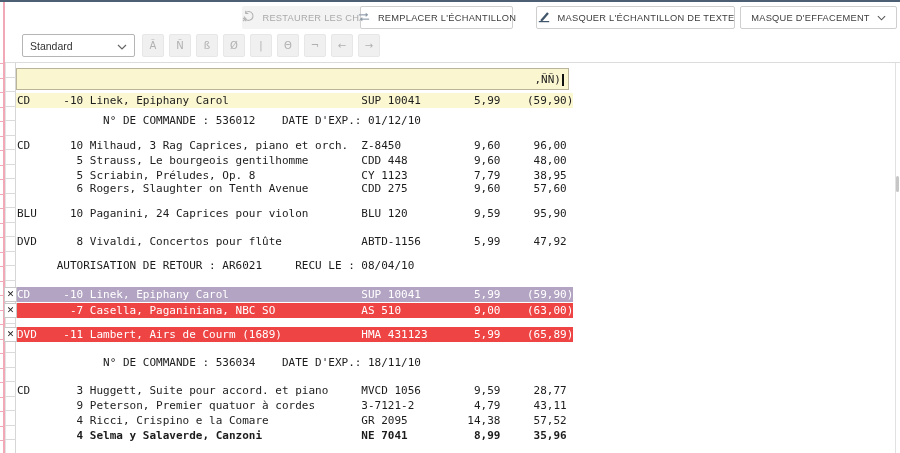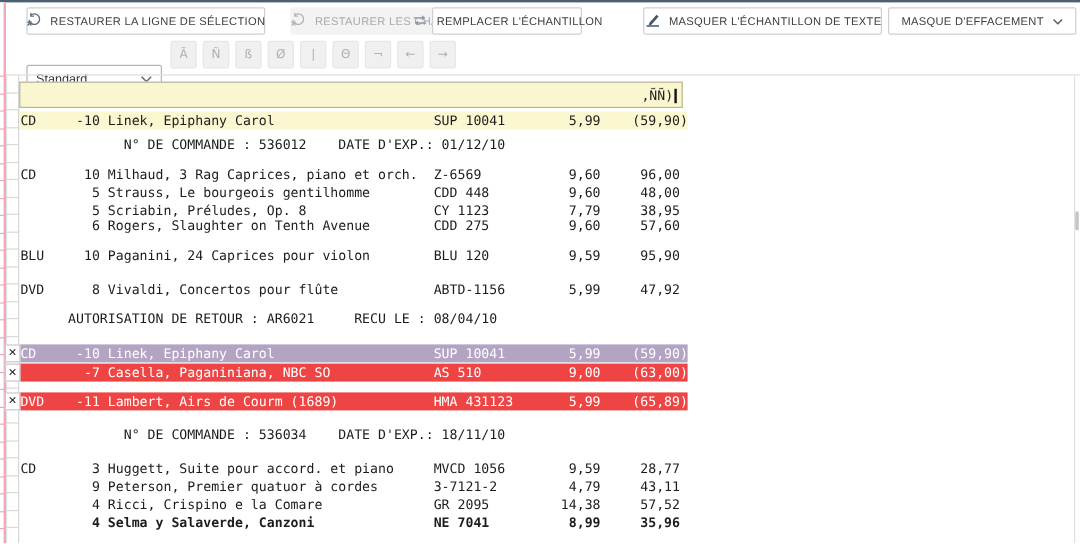--- a/index.html
+++ b/index.html
@@ -8,21 +8,21 @@
   .top-border{position:absolute;left:0;top:0;width:900px;height:2px;background:#4c5f73;}
   
   .tb-btn{position:absolute;top:6px;height:23px;box-sizing:border-box;background:#fff;
           border:1px solid #cfcfcf;border-radius:2px;display:flex;align-items:center;
           justify-content:center;gap:7px;font-size:9.3px;letter-spacing:.25px;color:#3d3d3d;
           cursor:pointer;white-space:nowrap;}
   .tb-btn.disabled{background:#f3f3f3;border-color:#f3f3f3;color:#a9a9a9;cursor:default;}
   .tb-btn svg{flex:0 0 auto;}
   .combo{position:absolute;left:22px;top:34px;width:113px;height:23px;box-sizing:border-box;
          background:#fff;border:1px solid #b5b5b5;border-radius:2px;display:flex;
-         align-items:center;font-size:10.5px;color:#333;padding:0 7px;justify-content:space-between;margin-top:20px;}
+         align-items:center;font-size:10.5px;color:#333;padding:0 7px;justify-content:space-between;}
   .char-btn{position:absolute;top:34px;width:22px;height:23px;box-sizing:border-box;
             background:#f0f0f0;border:1px solid #e7e7e7;border-radius:2px;color:#b0b0b0;
             font-size:10px;display:flex;align-items:center;justify-content:center;
             font-family:"DejaVu Sans",sans-serif;}
   .divider{position:absolute;left:0;top:62px;width:900px;height:1px;background:#dcdcdc;}
   
   .ruler{position:absolute;left:0;top:2px;width:3px;height:451px;background:#fff;
          border-right:2px solid #f2a9b7;}
   .tick{position:absolute;left:0;width:5px;height:1px;background:#f2a9b7;}
   .gutter{position:absolute;left:5px;top:63px;width:11px;height:390px;
@@ -45,41 +45,31 @@
   
   .sb-track{position:absolute;left:895px;top:63px;width:1px;height:390px;background:#e1e1e1;}
   .sb-thumb{position:absolute;left:896px;top:176px;width:3px;height:16px;background:#c6c6c6;border-radius:2px;}
 </style>
 </head>
 <body>
 
 <div class="stage">
   <div class="top-border"></div>
 
-  <div class="tb-btn" style="left:22px;width:199px;">
-    <span>
-      <svg width="13" height="13" viewBox="0 0 16 16">
-          <path d="M4.2 3.6A5.4 5.4 0 1 1 2.8 8" fill="none" stroke="#5a6b7c" stroke-width="1.4"></path>
-          <path d="M4.6 1v3.2h3.2" fill="none" stroke="#5a6b7c" stroke-width="1.3"></path>
-          <path d="M1.2 9.8l4 4M5.2 9.8l-4 4" stroke="#5a6b7c" stroke-width="1.3"></path>
-        </svg>
-    </span>
-    <span>RESTAURER LA LIGNE DE SÉLECTION</span>
-  </div>
   <div class="tb-btn disabled" style="left:242px;width:145px;">
     <span>
       <svg width="13" height="13" viewBox="0 0 16 16">
           <path d="M4.2 3.6A5.4 5.4 0 1 1 2.8 8" fill="none" stroke="#b3b3b3" stroke-width="1.4"></path>
           <path d="M4.6 1v3.2h3.2" fill="none" stroke="#b3b3b3" stroke-width="1.3"></path>
           <path d="M1.2 9.8l4 4M5.2 9.8l-4 4" stroke="#b3b3b3" stroke-width="1.3"></path>
         </svg>
     </span>
     <span>RESTAURER LES CHAMPS</span>
   </div>
-  <div class="tb-btn" style="left:360px;width:125px;">
+  <div class="tb-btn" style="left:360px;width:153px;">
     <span>
       <svg width="14" height="12" viewBox="0 0 16 14">
           <path d="M2 4.5h9" stroke="#8b99a6" stroke-width="1.3" fill="none"></path>
           <path d="M10 2l3 2.5-3 2.5z" fill="#8b99a6"></path>
           <path d="M14 9.5H5" stroke="#8b99a6" stroke-width="1.3" fill="none"></path>
           <path d="M6 7L3 9.5 6 12z" fill="#8b99a6"></path>
         </svg>
     </span>
     <span>REMPLACER L'ÉCHANTILLON</span>
   </div>
@@ -185,21 +175,21 @@
     </div>
 
   <div class="term">
     <div class="input-band">
       <span>,ÑÑ)</span>
         <span class="caret"></span>
     </div>
     <div id="term-lines">
         <div class="t-line row-yellow" style="top: 30px;">CD     -10 Linek, Epiphany Carol                    SUP 10041        5,99    (59,90)</div>
         <div class="t-line" style="top: 50px;">             N° DE COMMANDE : 536012    DATE D'EXP.: 01/12/10</div>
-        <div class="t-line" style="top: 75px;">CD      10 Milhaud, 3 Rag Caprices, piano et orch.  Z-6569           9,60     96,00</div>
+        <div class="t-line" style="top: 75px;">CD      10 Milhaud, 3 Rag Caprices, piano et orch.  Z-8450           9,60     96,00</div>
         <div class="t-line" style="top: 90px;">         5 Strauss, Le bourgeois gentilhomme        CDD 448          9,60     48,00</div>
         <div class="t-line" style="top: 105px; text-align: right;">         5 Scriabin, Préludes, Op. 8                CY 1123          7,79     38,95</div>
         <div class="t-line" style="top: 118px;">         6 Rogers, Slaughter on Tenth Avenue        CDD 275          9,60     57,60</div>
         <div class="t-line" style="top: 143px;">BLU     10 Paganini, 24 Caprices pour violon        BLU 120          9,59     95,90</div>
         <div class="t-line" style="top: 171px;">DVD      8 Vivaldi, Concertos pour flûte            ABTD-1156        5,99     47,92</div>
         <div class="t-line" style="top: 195px;">      AUTORISATION DE RETOUR : AR6021     RECU LE : 08/04/10</div>
         <div class="t-line row-purple" style="top: 224px;">CD     -10 Linek, Epiphany Carol                    SUP 10041        5,99    (59,90)</div>
         <div class="t-line row-red" style="top: 240px;">        -7 Casella, Paganiniana, NBC SO             AS 510           9,00    (63,00)</div>
         <div class="t-line row-red" style="top: 264px;">DVD    -11 Lambert, Airs de Courm (1689)            HMA 431123       5,99    (65,89)</div>
         <div class="t-line" style="top: 292px;">             N° DE COMMANDE : 536034    DATE D'EXP.: 18/11/10</div>

